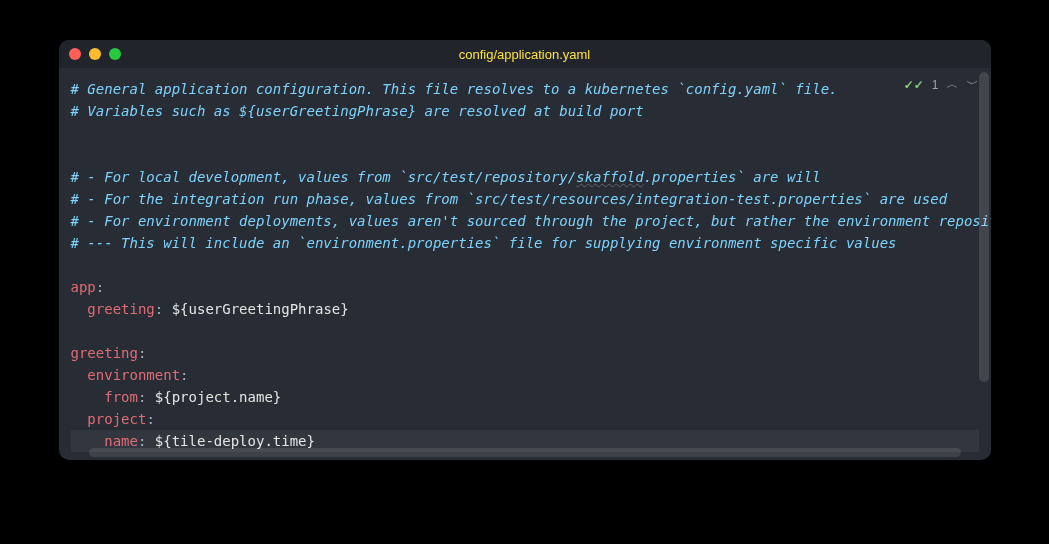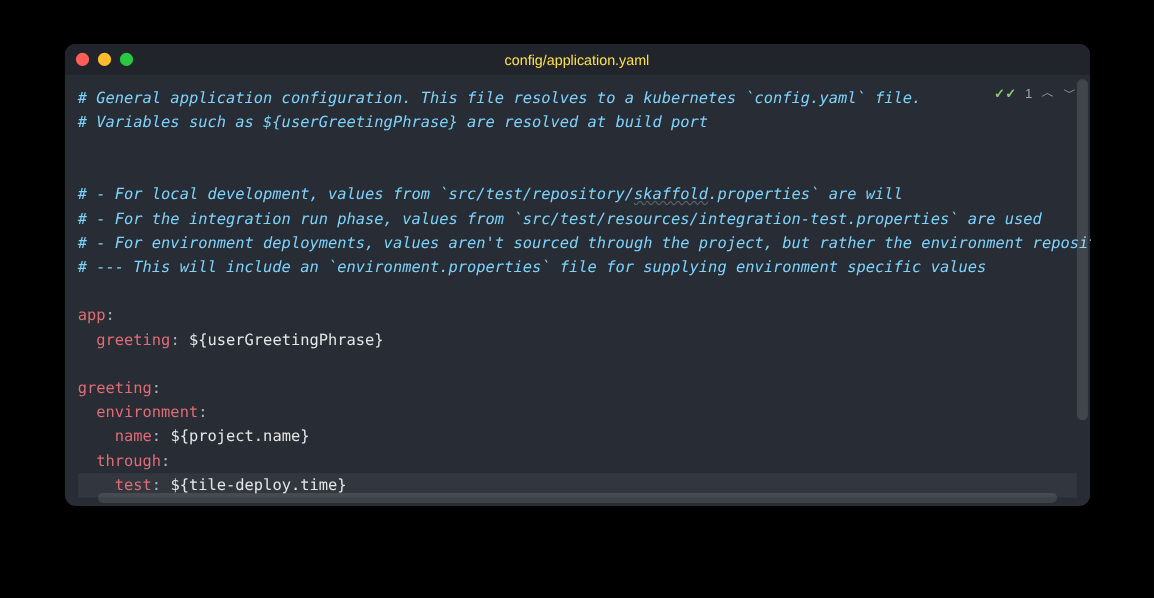--- a/index.html
+++ b/index.html
@@ -165,20 +165,20 @@
 <span class="tok-comment"><span># - For local development, values from `src/test/repository/</span><span class="spell-under">skaffold</span><span>.properties` are will</span></span>
 <span class="tok-comment"># - For the integration run phase, values from `src/test/resources/integration-test.properties` are used</span>
 <span class="tok-comment"># - For environment deployments, values aren't sourced through the project, but rather the environment repository</span>
 <span class="tok-comment"># --- This will include an `environment.properties` file for supplying environment specific values</span>
 
 <span class="tok-key">app</span><span class="tok-colon">:</span>
   <span class="tok-key">greeting</span><span class="tok-colon">:</span> <span class="tok-value">${userGreetingPhrase}</span>
 
 <span class="tok-key">greeting</span><span class="tok-colon">:</span>
   <span class="tok-key">environment</span><span class="tok-colon">:</span>
-    <span class="tok-key">name</span><span class="tok-colon">:</span> <span class="tok-value">${project.name}</span>
-  <span class="tok-key">through</span><span class="tok-colon">:</span>
-<span class="highlight-line">    <span class="tok-key">test</span><span class="tok-colon">:</span> <span class="tok-value">${tile-deploy.time}</span></span></div>
+    <span class="tok-key">from</span><span class="tok-colon">:</span> <span class="tok-value">${project.name}</span>
+  <span class="tok-key">project</span><span class="tok-colon">:</span>
+<span class="highlight-line">    <span class="tok-key">name</span><span class="tok-colon">:</span> <span class="tok-value">${tile-deploy.time}</span></span></div>
 
     <div class="scrollbar-v"></div>
     <div class="scrollbar-h"></div>
   </div>
 </div>
 
 </body></html>

